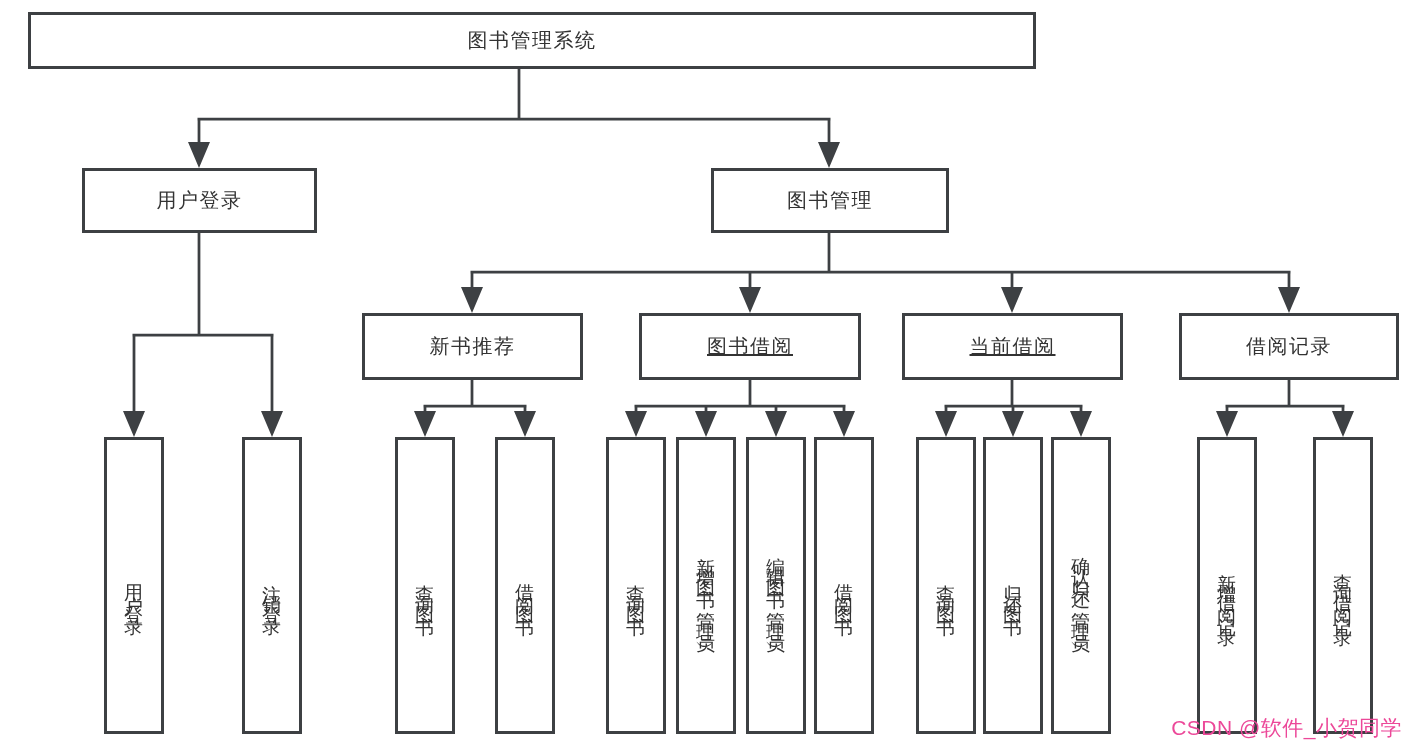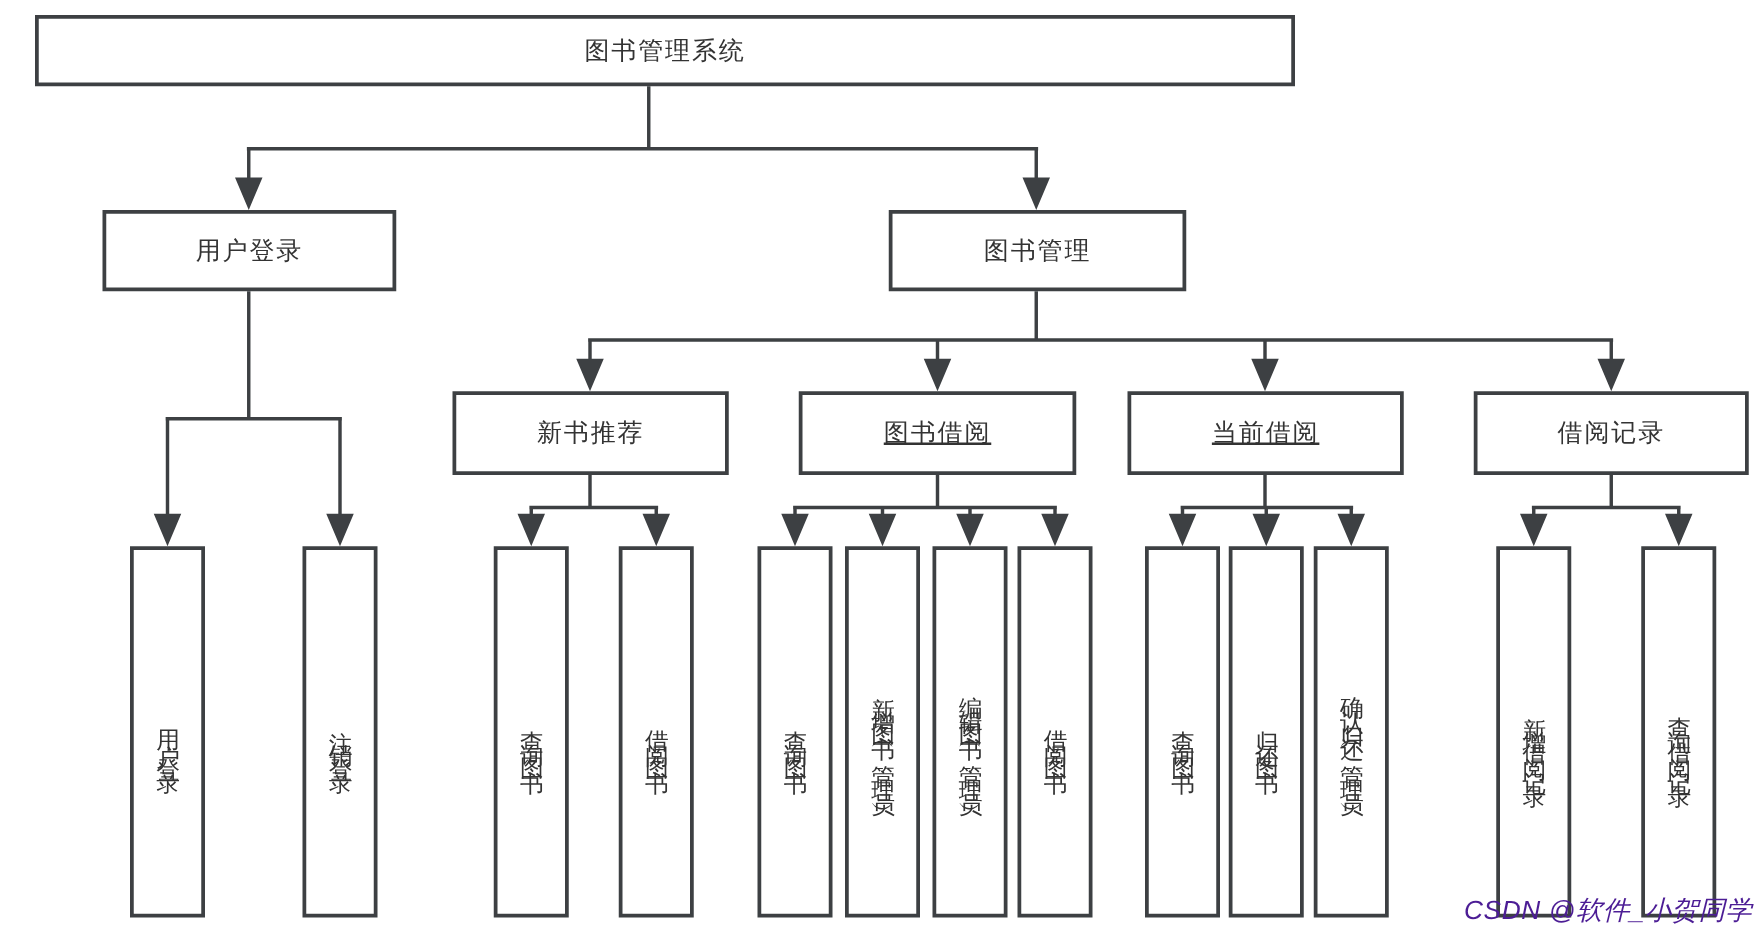--- a/index.html
+++ b/index.html
@@ -41,24 +41,23 @@
     letter-spacing: 11px;
     margin-bottom: -11px;
     white-space: nowrap;
   }
   .watermark {
     position: absolute;
     right: 3px;
     bottom: 5px;
     font-size: 21px;
     letter-spacing: 0.5px;
-    color: #4c1d95;
+    color: #ec4899;
     z-index: 5;
     white-space: nowrap;
-    font-style: italic;
   }
 </style>
 </head>
 <body>
 
 <div class="stage">
 
   <svg class="connectors" viewBox="0 0 1405 747" xmlns="http://www.w3.org/2000/svg">
     <path fill="none" stroke="#3d4043" stroke-width="2.75" d="M519 68 V119
          M197.5 119 H830.5

